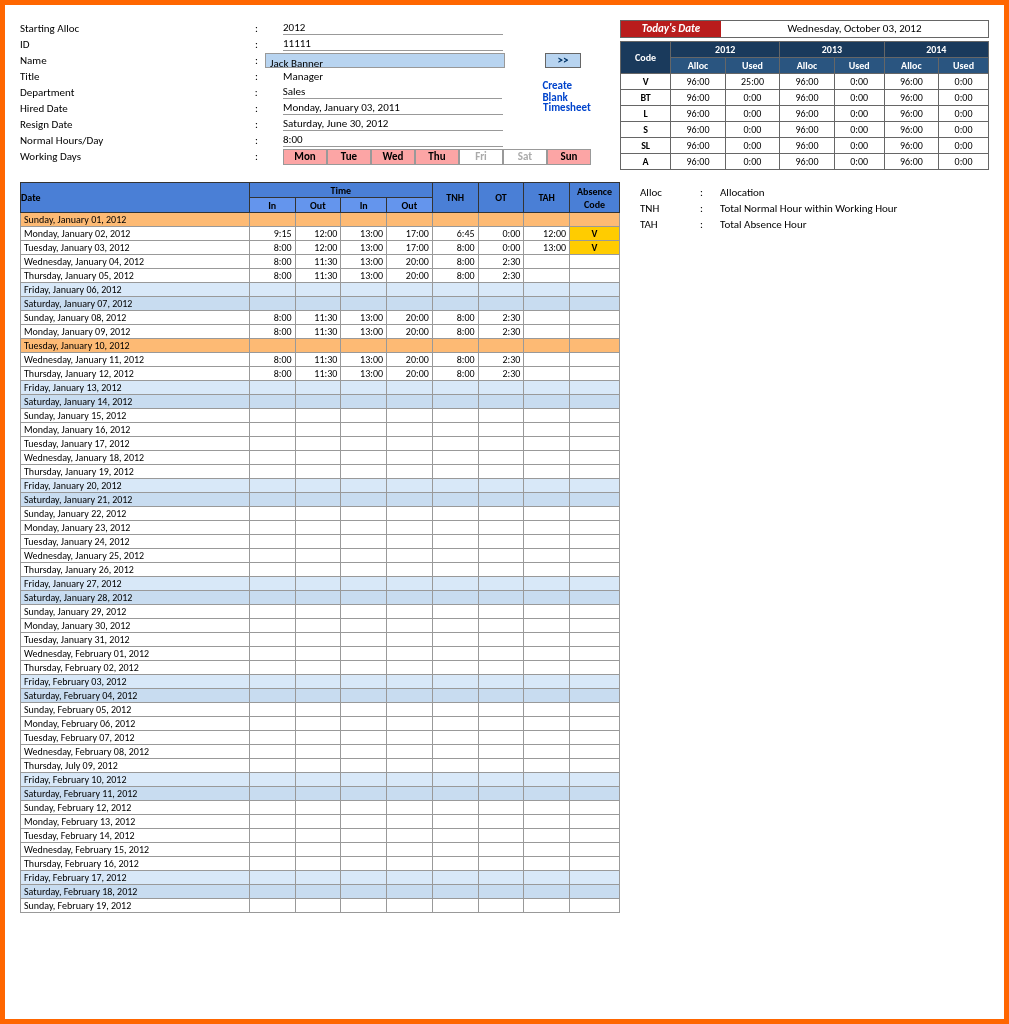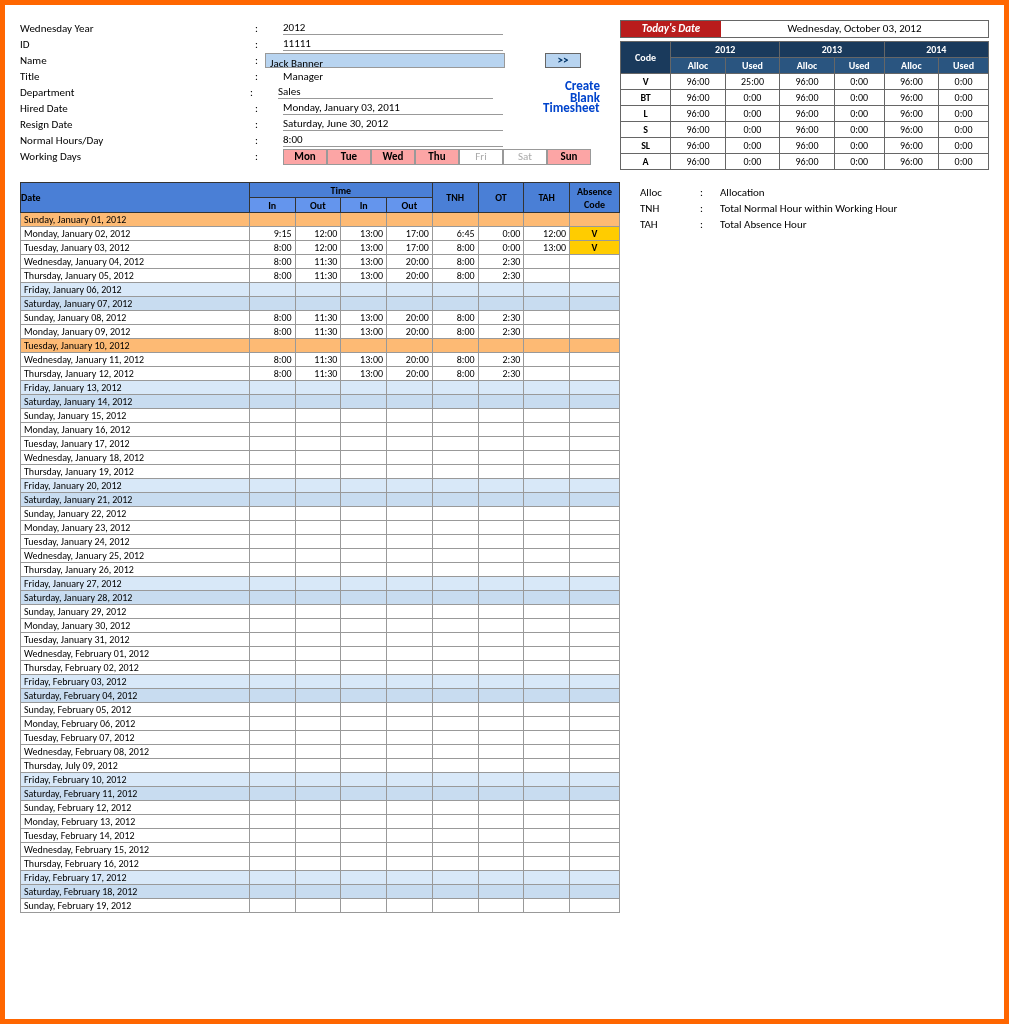--- a/index.html
+++ b/index.html
@@ -7,24 +7,24 @@
 .top{display:flex;gap:20px;margin-bottom:12px}
 .info{flex:0 0 580px}
 .row{display:flex;align-items:center;height:16px;margin-bottom:0}
 .lbl{width:235px}
 .col{width:10px}
 .val{width:120px;text-align:left}
 .ul{border-bottom:1px solid #999}
 .namebox{display:flex;align-items:center}
 .namefield{width:240px;background:#b8d4f0;border:1px solid #999;padding:2px 4px;height:15px;line-height:15px}
 .arrow{width:36px;margin-left:40px;background:#b8d4f0;border:1px solid #666;text-align:center;font-weight:bold;color:#003366;height:15px;line-height:13px;cursor:pointer}
-.cb{margin-left:40px;text-align:right;font-weight:bold;color:#0044cc;cursor:pointer;font-size:13px;line-height:12px}
+.cb{margin-left:40px;text-align:left;font-weight:bold;color:#0044cc;cursor:pointer;font-size:11px;line-height:12px}
 .days{display:flex;margin-top:2px}
 .day{width:44px;height:16px;text-align:center;border:1px solid #999;background:#fca5a5;font-weight:bold;line-height:14px}
-.day.off{background:#fff;color:#aaa;font-weight:normal}
+.day.off{background:#fff;color:#aaa;font-weight:bold}
 .right{flex:1}
 .today{display:flex;border:1px solid #666}
 .today-lbl{width:100px;background:#b91c1c;color:#fff;font-weight:bold;font-style:italic;text-align:center;line-height:16px}
 .today-val{flex:1;text-align:center;line-height:16px}
 .alloc{width:100%;border-collapse:collapse;margin-top:3px}
 .alloc th,.alloc td{border:1px solid #666;text-align:center;height:16px;font-size:10px}
 .alloc .hdr1{background:#1a3a5c;color:#fff;font-weight:bold}
 .alloc .hdr2{background:#2a5580;color:#fff;font-weight:bold}
 .alloc .code{font-weight:bold}
 .bottom{display:flex;gap:20px}
@@ -44,21 +44,21 @@
 .legend .lr{display:flex;height:16px}
 .legend .ll{width:60px}
 .legend .lc{width:20px}
 </style>
 </head>
 <body>
 
 <div class="top">
  <div class="info" id="info">
       <div class="row">
-        <div class="lbl">Wednesday Year</div>
+        <div class="lbl">Starting Alloc</div>
         <div class="col">:</div>
         <div class="val ul" style="margin-left:18px;width:220px">2012</div>
       </div>
       <div class="row">
         <div class="lbl">ID</div>
         <div class="col">:</div>
         <div class="val ul" style="margin-left:18px;width:220px">11111</div>
       </div>
       <div class="row">
         <div class="lbl">Name</div>

